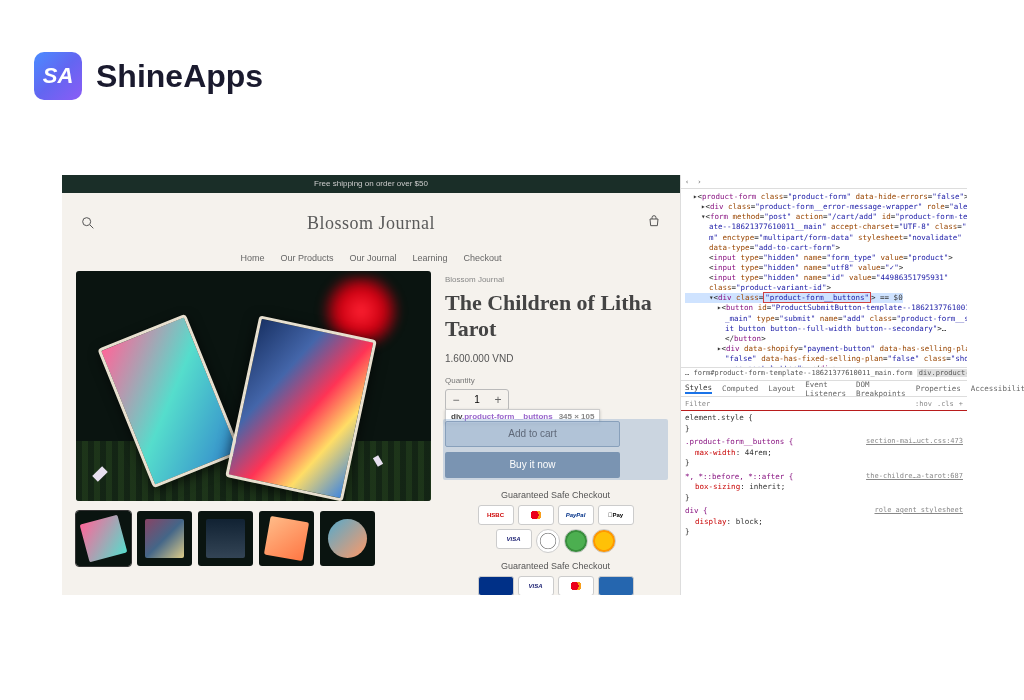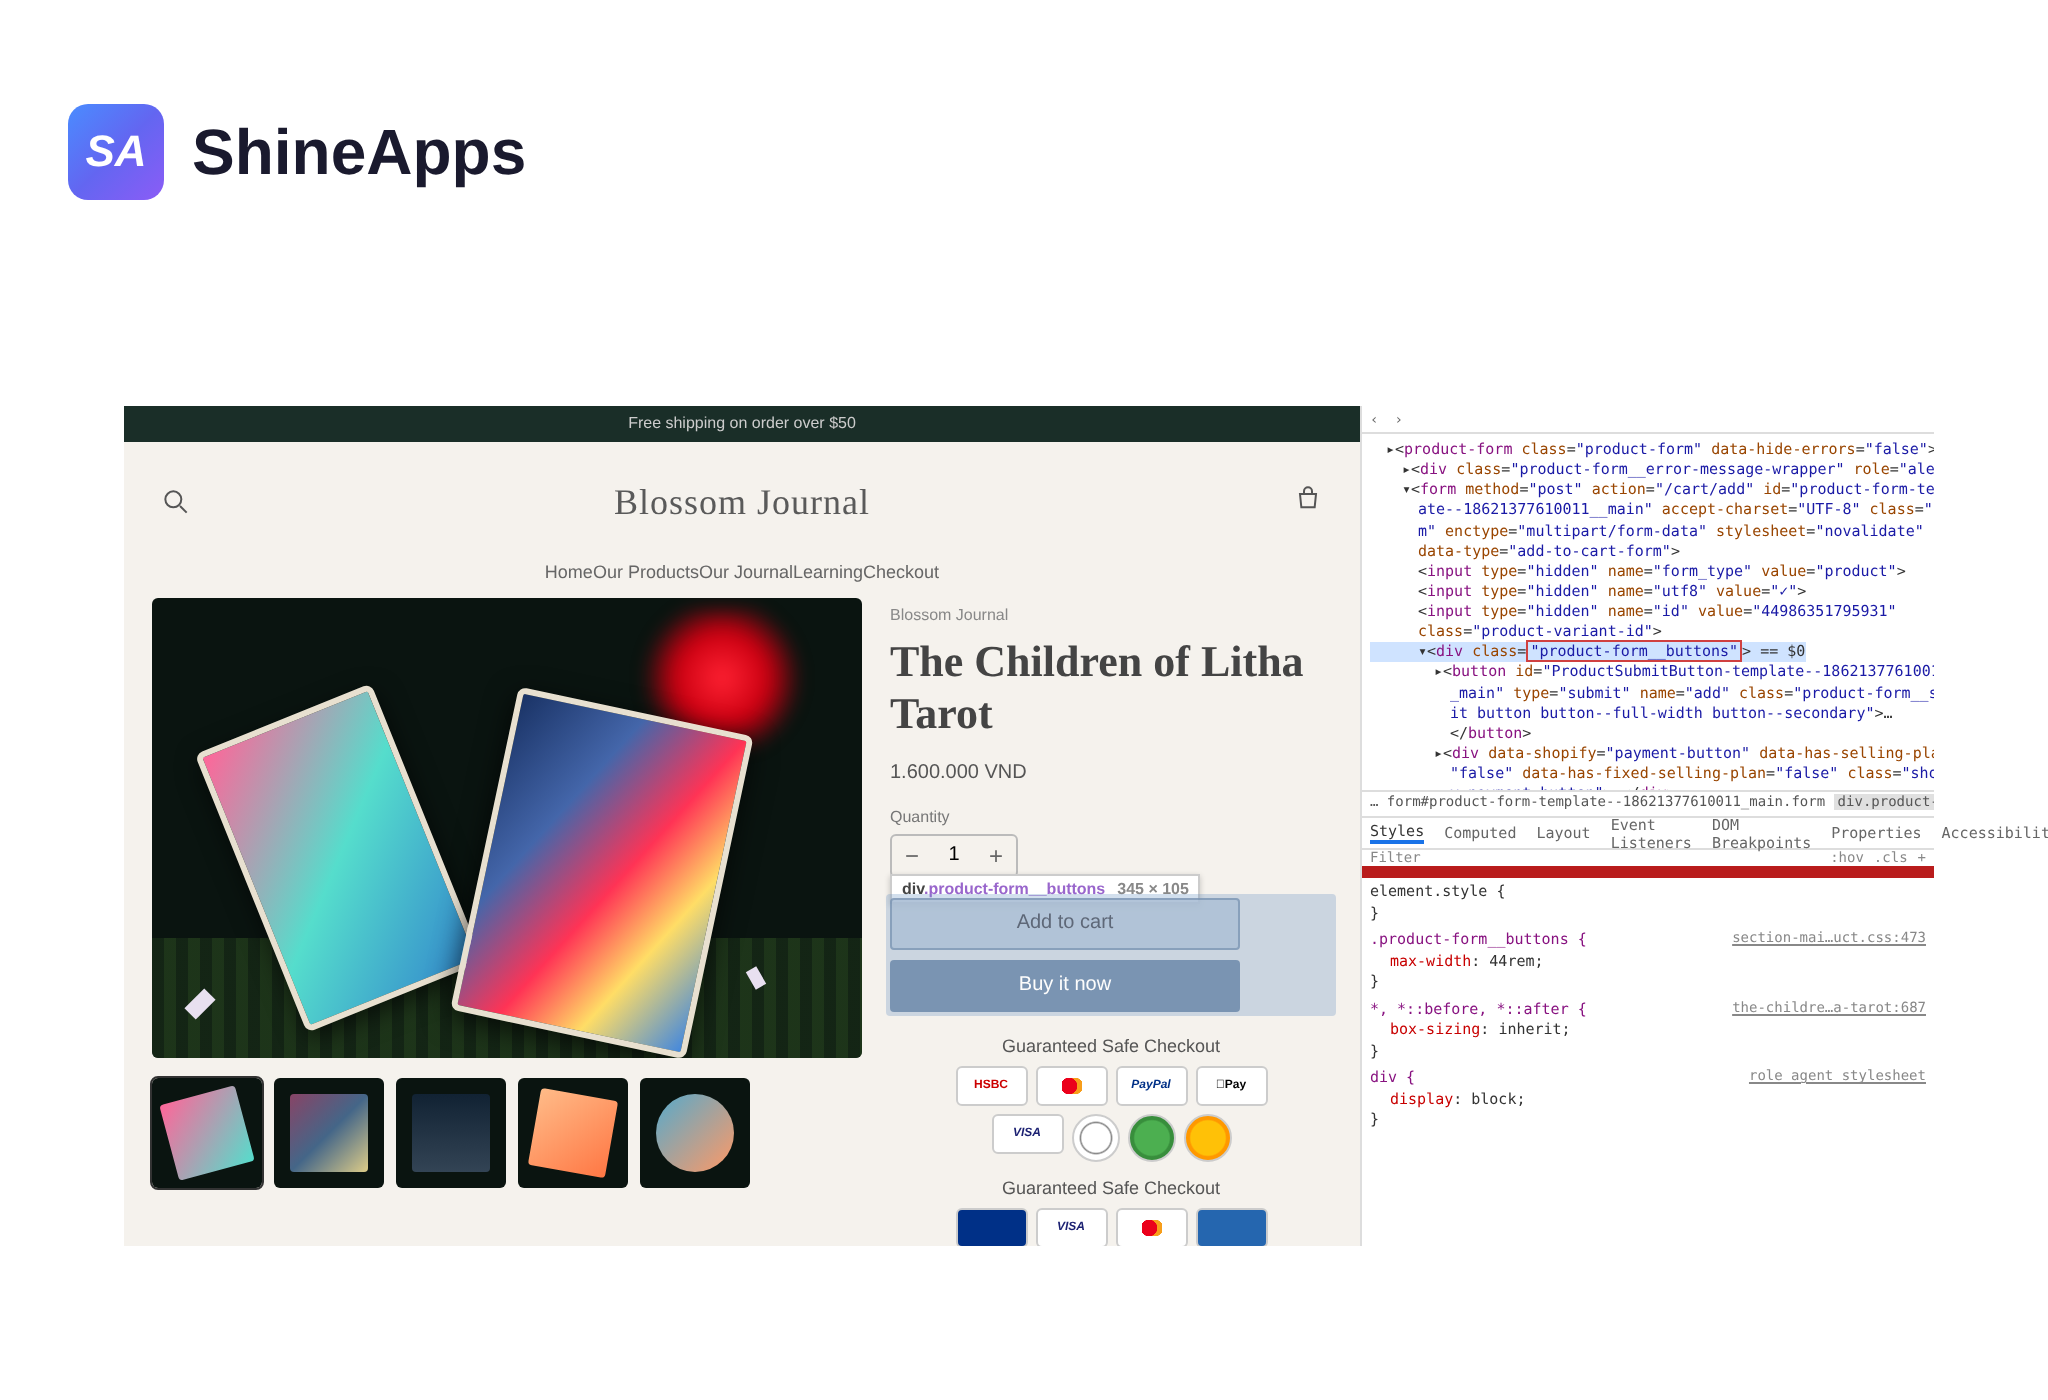--- a/index.html
+++ b/index.html
@@ -2,30 +2,30 @@
 <html><head>
 <meta charset="utf-8">
 <style>
 * { box-sizing: border-box; margin: 0; padding: 0; }
 body { font-family: -apple-system, BlinkMacSystemFont, "Segoe UI", Arial, sans-serif; background: #fff; width: 1024px; height: 700px; overflow: hidden; position: relative; }
 
 .header-logo { position: absolute; top: 52px; left: 34px; display: flex; align-items: center; gap: 14px; }
 .logo-box { width: 48px; height: 48px; border-radius: 10px; background: linear-gradient(135deg, #4a8cff, #6366f1, #8b5cf6); display: flex; align-items: center; justify-content: center; color: #fff; font-weight: 700; font-size: 22px; font-style: italic; }
 .logo-text { font-size: 32px; font-weight: 700; color: #1a1a2e; }
 
-.main-area { position: absolute; top: 175px; left: 62px; width: 905px; height: 420px; display: flex; margin-top: 28px; }
+.main-area { position: absolute; top: 175px; left: 62px; width: 905px; height: 420px; display: flex; }
 
 
 .store { width: 618px; background: #f5f2ed; position: relative; overflow: hidden; }
 .banner { height: 18px; background: #1a2e28; color: #ccc; font-size: 8px; text-align: center; line-height: 18px; }
 .store-head { height: 60px; display: flex; align-items: center; justify-content: space-between; padding: 0 18px; }
 .search-ic, .cart-ic { width: 16px; height: 16px; }
 .search-ic svg, .cart-ic svg { width: 16px; height: 16px; stroke: #555; fill: none; stroke-width: 1.5; }
 .store-title { font-family: Georgia, serif; font-size: 18px; color: #5a5a5a; letter-spacing: 0.5px; }
-.nav { display: flex; gap: 0; justify-content: center; font-size: 9px; color: #666; padding-bottom: 8px; }
+.nav { display: flex; gap: 16px; justify-content: center; font-size: 9px; color: #666; padding-bottom: 8px; }
 .nav span { cursor: pointer; }
 
 .product-row { display: flex; padding: 0 14px; gap: 14px; }
 .gallery { width: 355px; }
 .main-img { width: 355px; height: 230px; background: #0a1410; border-radius: 3px; overflow: hidden; position: relative; }
 .main-img-scene { position: absolute; inset: 0; }
 .glow-red { position: absolute; top: 5px; right: 25px; width: 90px; height: 70px; background: radial-gradient(circle, #ff2233 0%, #cc0011 40%, transparent 70%); filter: blur(4px); }
 .card1 { position: absolute; left: 46px; top: 55px; width: 95px; height: 150px; background: linear-gradient(135deg, #ff6699 0%, #55ddcc 50%, #3388cc 100%); border-radius: 4px; transform: rotate(-22deg); box-shadow: 0 4px 12px rgba(0,0,0,0.6); border: 3px solid #e8e0d0; }
 .card2 { position: absolute; left: 165px; top: 55px; width: 120px; height: 165px; background: linear-gradient(120deg, #1a3366 0%, #4466aa 30%, #ff3355 55%, #ffdd66 75%, #4488dd 100%); border-radius: 4px; transform: rotate(12deg); box-shadow: 0 4px 14px rgba(0,0,0,0.7); border: 3px solid #e8e0d0; }
 .ornate { position: absolute; bottom: 0; left: 0; right: 0; height: 60px; background: repeating-linear-gradient(90deg, #1a3018 0 6px, #2a4a20 6px 12px); opacity: 0.6; }
@@ -88,21 +88,21 @@
 .hl { background: #cfe3ff; display: inline-block; }
 .boxed { border: 1px solid #d04040; padding: 0 1px; }
 .i1 { padding-left: 8px; } .i2 { padding-left: 16px; } .i3 { padding-left: 24px; } .i4 { padding-left: 32px; } .i5 { padding-left: 40px; }
 
 .crumb { height: 14px; border-top: 1px solid #ddd; border-bottom: 1px solid #ddd; padding: 1px 4px; font-size: 7px; color: #555; white-space: nowrap; overflow: hidden; }
 .crumb .sel { background: #e0e0e0; padding: 0 2px; }
 
 .styles-tabs { height: 16px; display: flex; gap: 10px; padding: 0 4px; align-items: center; border-bottom: 1px solid #ddd; font-size: 7.5px; }
 .styles-tabs .act { color: #333; border-bottom: 2px solid #1a73e8; }
 .styles-tabs span { color: #666; }
-.filter-row { height: 14px; display: flex; justify-content: space-between; padding: 0 4px; align-items: center; border-bottom: 6px solid #b91c1c; font-size: 7px; color: #888; }
+.filter-row { height: 14px; display: flex; justify-content: space-between; padding: 0 4px; align-items: center; border-bottom: 1px solid #b91c1c; font-size: 7px; color: #888; }
 .filter-row .r { display: flex; gap: 5px; }
 
 .styles-body { flex: 1; overflow: hidden; padding: 2px 4px; line-height: 1.4; }
 .rule { margin-bottom: 3px; }
 .sel-txt { color: #881280; }
 .prop { color: #c80000; padding-left: 10px; }
 .pval { color: #333; }
 .src { float: right; color: #888; text-decoration: underline; font-size: 7px; }
 
 .drawer { border-top: 1px solid #ccc; }

